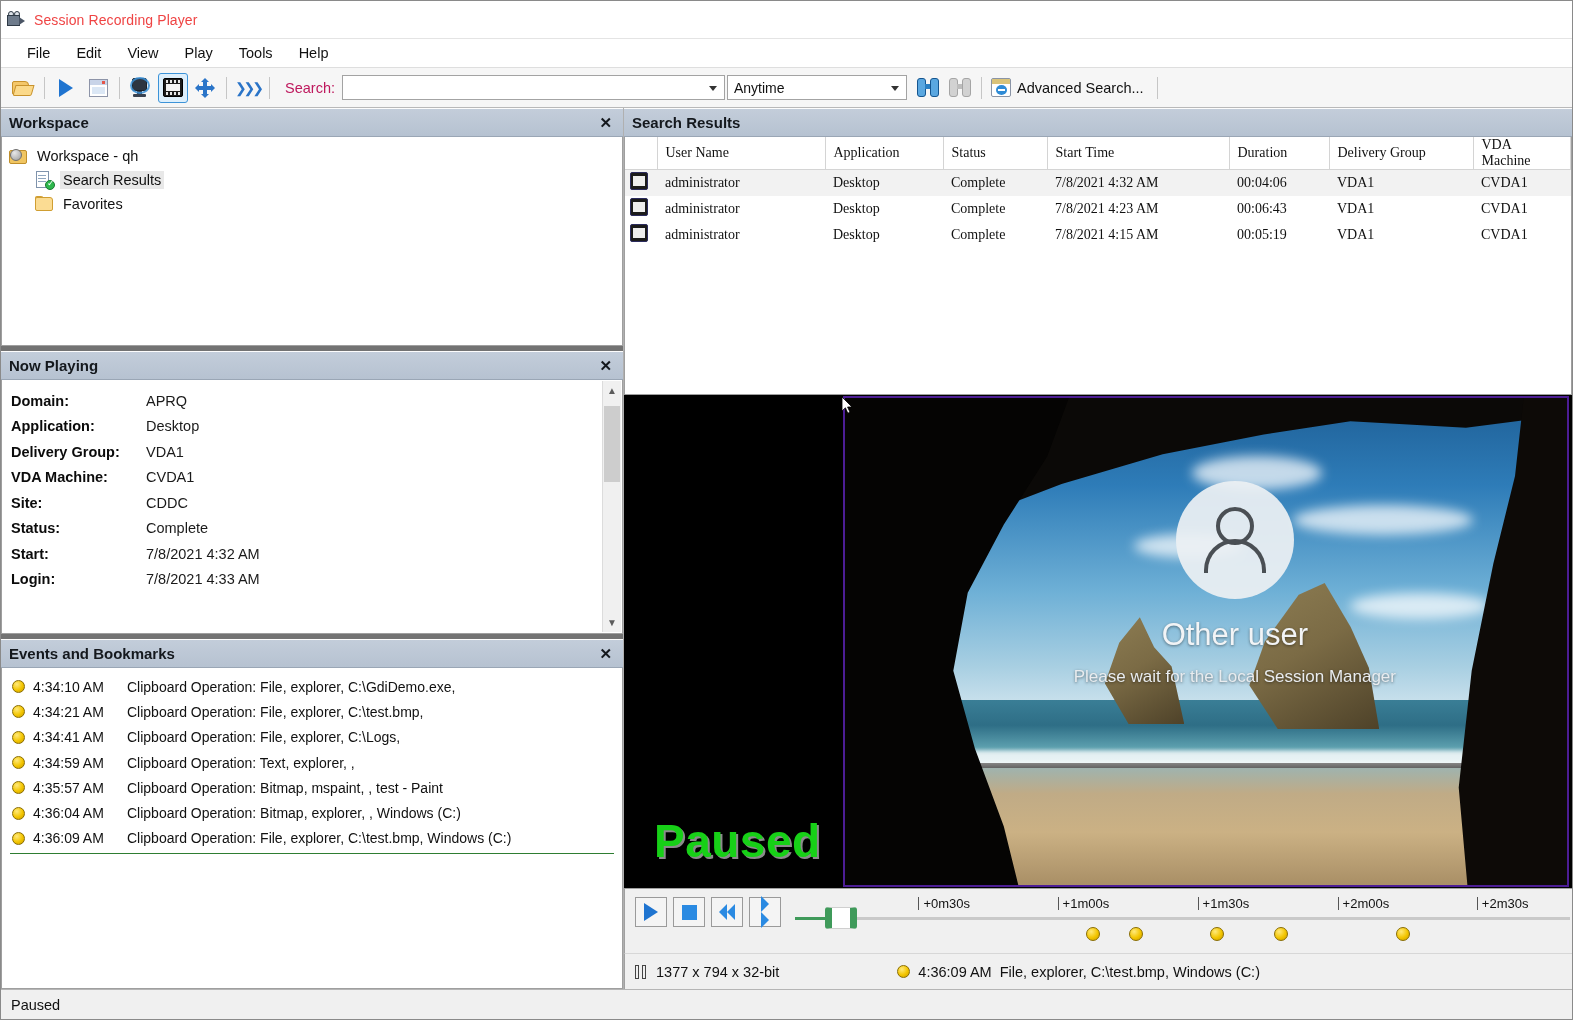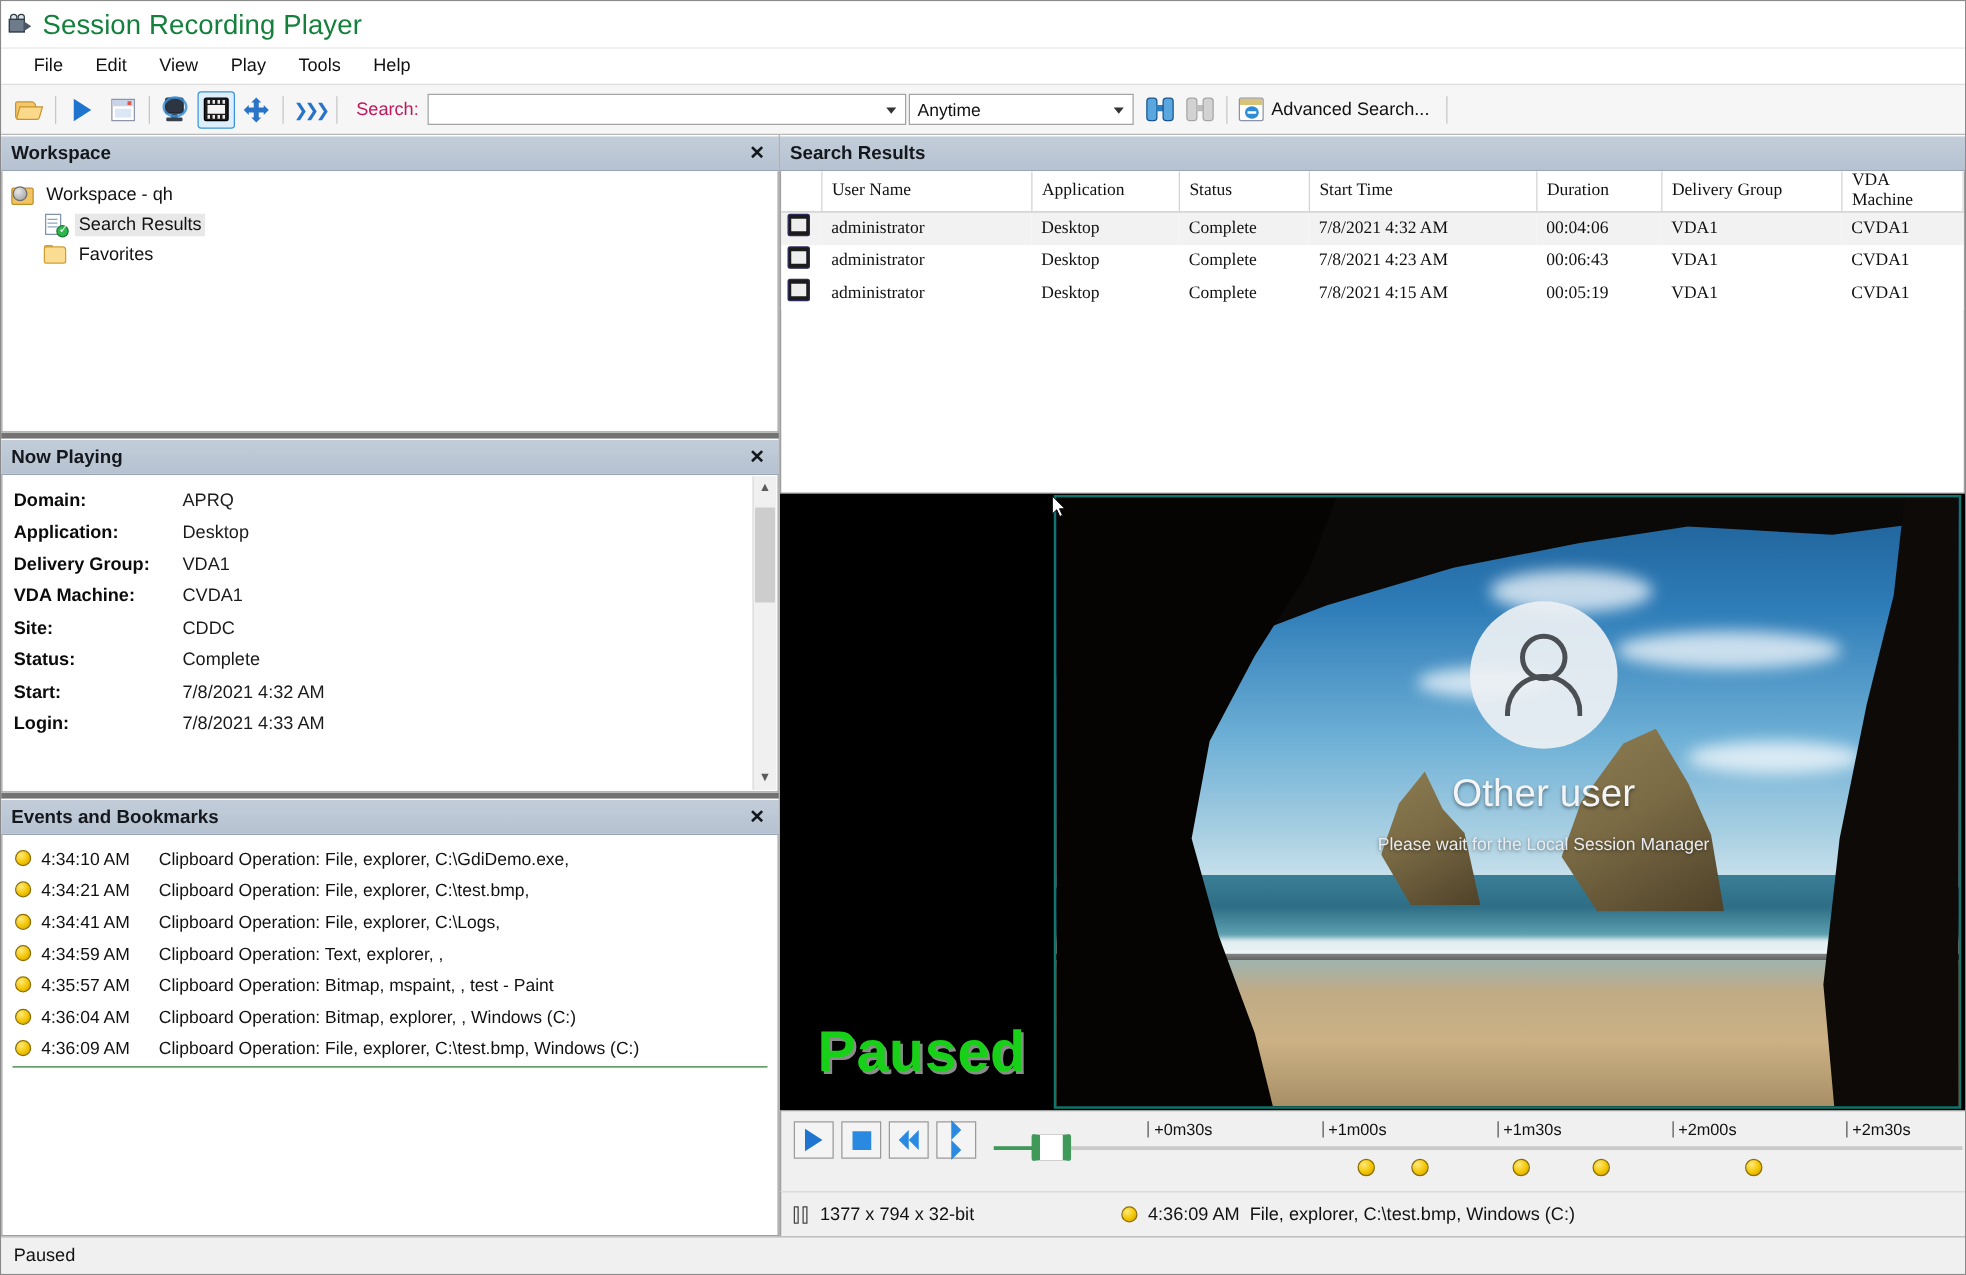--- a/index.html
+++ b/index.html
@@ -41,21 +41,21 @@
     border-left: 6px solid #4a5565;
   }
   .titlebar .tb-icon .cam-reel1,
   .titlebar .tb-icon .cam-reel2 {
     position: absolute; top: 0px; width: 6px; height: 6px;
     border-radius: 50%; background: #dfe4ea; border: 1px solid #2f3a46;
   }
   .titlebar .tb-icon .cam-reel1 { left: 1px; }
   .titlebar .tb-icon .cam-reel2 { left: 7px; }
   .titlebar .tb-title {
-    font-size: 22px; color: #15803d; letter-spacing: .1px;
+    font-size: 14px; color: #ef4444; letter-spacing: .1px;
   }
 
   
   .menubar {
     height: 29px; flex: 0 0 29px;
     display: flex; align-items: center;
     background: #ffffff;
     padding-left: 13px;
     border-bottom: 1px solid #dedede;
   }
@@ -204,21 +204,21 @@
   .film-ico { width: 18px; height: 18px; position: relative; display: inline-block; }
 
   
   .video-wrap {
     flex: 1 1 auto; position: relative; background: #000; overflow: hidden;
     min-height: 0;
   }
   .video-black { position: absolute; inset: 0; background: #000; }
   .video-frame {
     position: absolute; left: 219px; top: 1px; right: 3px; bottom: 1px;
-    border: 2px solid #0f766e; overflow: hidden;
+    border: 2px solid #4c1d95; overflow: hidden;
   }
   .scene { position: absolute; inset: 0; overflow: hidden; background: #000; }
   .sky {
     position: absolute; left: 0; top: 0; right: 0; height: 64%;
     background: linear-gradient(to bottom, #1e5f96 0%, #2e7cb8 28%, #6eb0d6 62%, #a8cfe2 86%, #cfe4ee 100%);
   }
   .cloud {
     position: absolute; background: rgba(255,255,255,.72);
     border-radius: 50%; filter: blur(6px);
   }
@@ -278,21 +278,21 @@
   }
   .avatar-body {
     width: 62px; height: 34px; border: 4px solid #4a4f54;
     border-bottom: none; border-radius: 34px 34px 0 0;
   }
   .other-user {
     margin-top: 18px; font-size: 31px; color: #f2f4f6; font-weight: 300;
     text-shadow: 0 1px 3px rgba(0,0,0,.45);
   }
   .wait-msg {
-    margin-top: 14px; font-size: 14px; color: #e9ecef;
+    margin-top: 14px; font-size: 17px; color: #e9ecef;
     text-shadow: 0 1px 3px rgba(0,0,0,.5);
   }
   .paused-overlay {
     position: absolute; left: 30px; bottom: 20px;
     font-size: 46px; font-weight: bold; color: #17d017;
     text-shadow: 2px 2px 0 #8b8b8b;
     letter-spacing: .5px; z-index: 5;
   }
   .cursor-arrow {
     position: absolute; left: 218px; top: 2px; width: 12px; height: 18px; z-index: 6;

